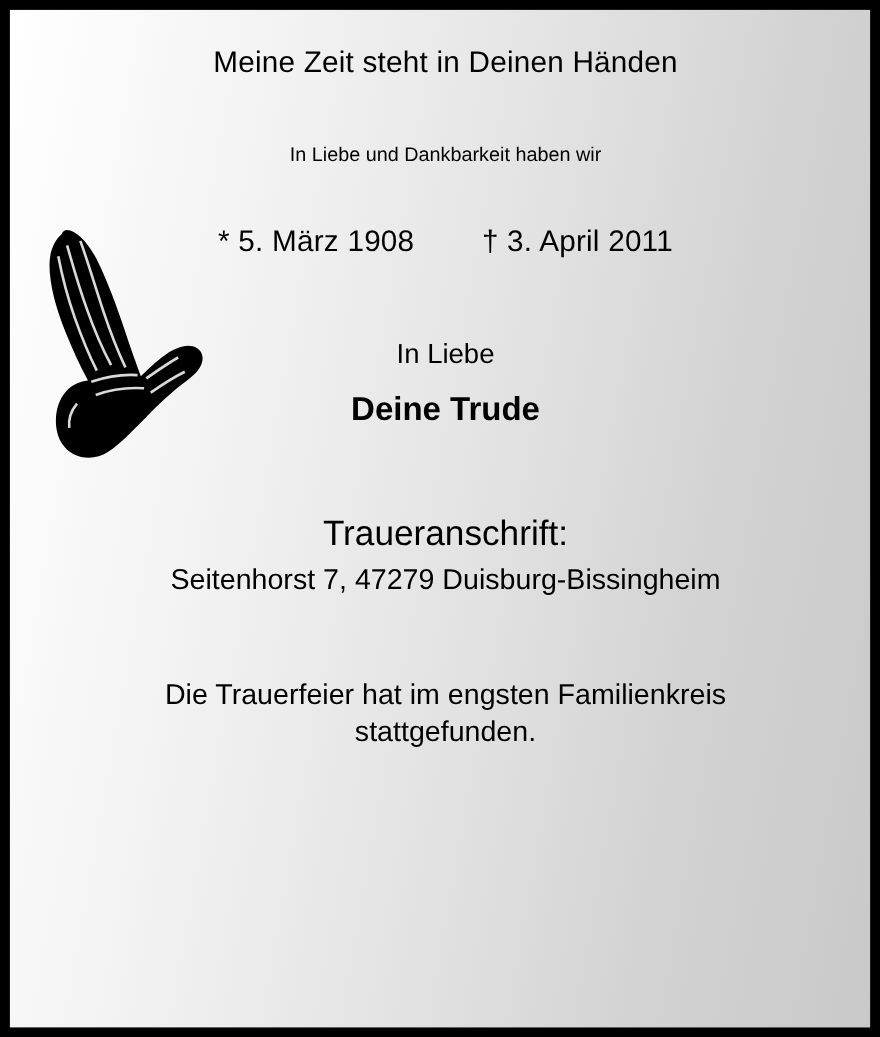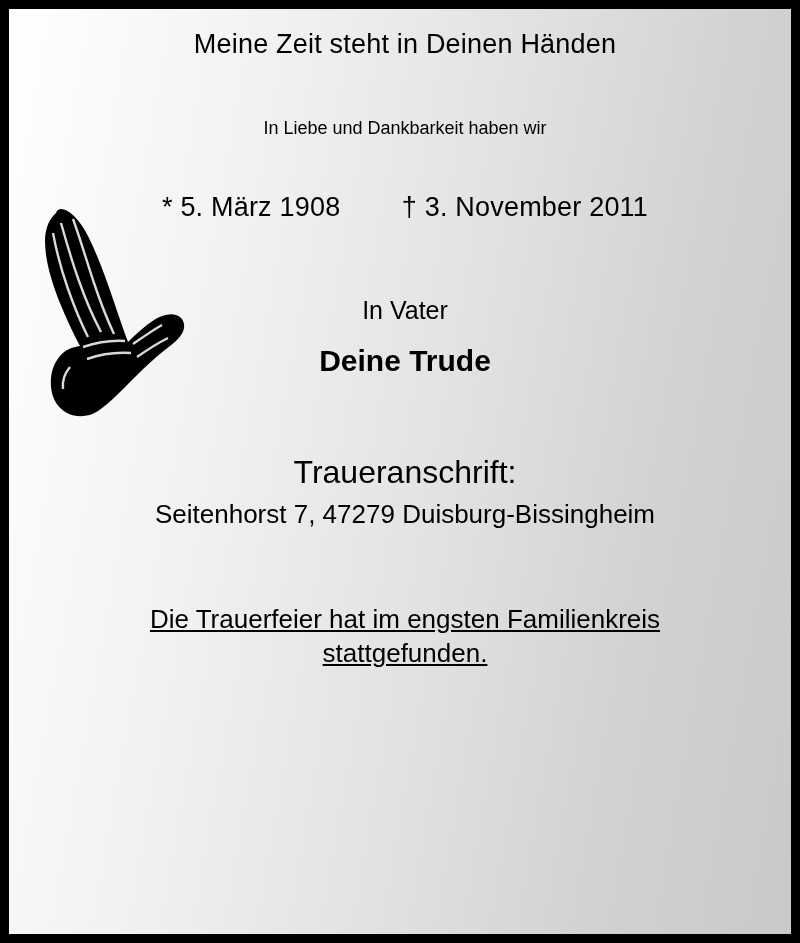--- a/index.html
+++ b/index.html
@@ -20,21 +20,21 @@
     height: 943px;
     border: 9px solid #000000;
     background: linear-gradient(100deg, #ffffff 0%, #f2f2f2 28%, #e2e2e2 55%, #d2d2d2 78%, #c9c9c9 100%);
     color: #000000;
     text-align: center;
     overflow: hidden;
   }
   .content {
     position: relative;
     z-index: 2;
-    padding-top: 18px;
+    padding-top: 30px;
     margin-left: 10px;
   }
   .line {
     line-height: 1.3;
   }
   .headline {
     font-size: 27px;
     letter-spacing: 0.2px;
   }
   .gap-1 { height: 55px; }
@@ -71,21 +71,20 @@
     font-size: 32px;
   }
   .address-line {
     font-size: 26px;
     margin-top: 4px;
   }
   .gap-5 { height: 72px; }
   .closing {
     font-size: 26px;
     line-height: 1.32;
-    text-decoration: underline;
   }
   .praying-hands {
     position: absolute;
     left: 16px;
     top: 198px;
     width: 175px;
     height: 215px;
     z-index: 3;
   }
   .praying-hands svg {
@@ -127,26 +126,26 @@
     <div class="body-text">
       <div class="line">In Liebe und Dankbarkeit haben wir</div>
     </div>
 
     <div class="gap-2"></div>
 
 
     <div class="dates">
       <span>* 5. März 1908</span>
       <span class="sep"></span>
-      <span>† 3. November 2011</span>
+      <span>† 3. April 2011</span>
     </div>
 
     <div class="gap-3"></div>
 
-    <div class="in-liebe line">In Vater</div>
+    <div class="in-liebe line">In Liebe</div>
     <div class="signature line">Deine Trude</div>
 
     <div class="gap-4"></div>
 
     <div class="address-label line">Traueranschrift:</div>
     <div class="address-line line">Seitenhorst 7, 47279 Duisburg-Bissingheim</div>
 
     <div class="gap-5"></div>
 
     <div class="closing">

